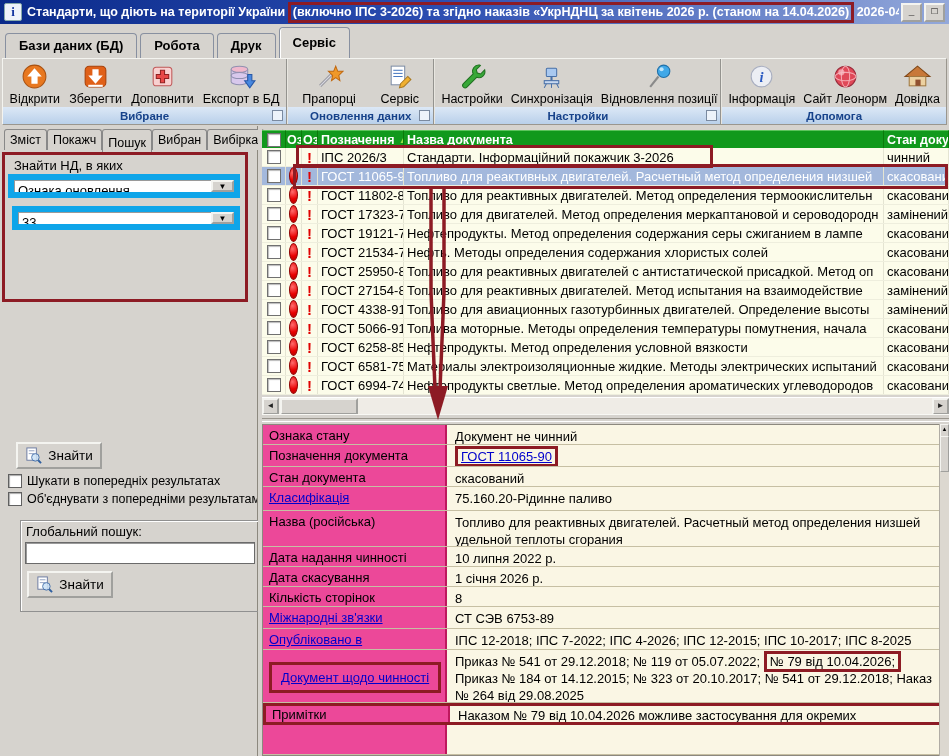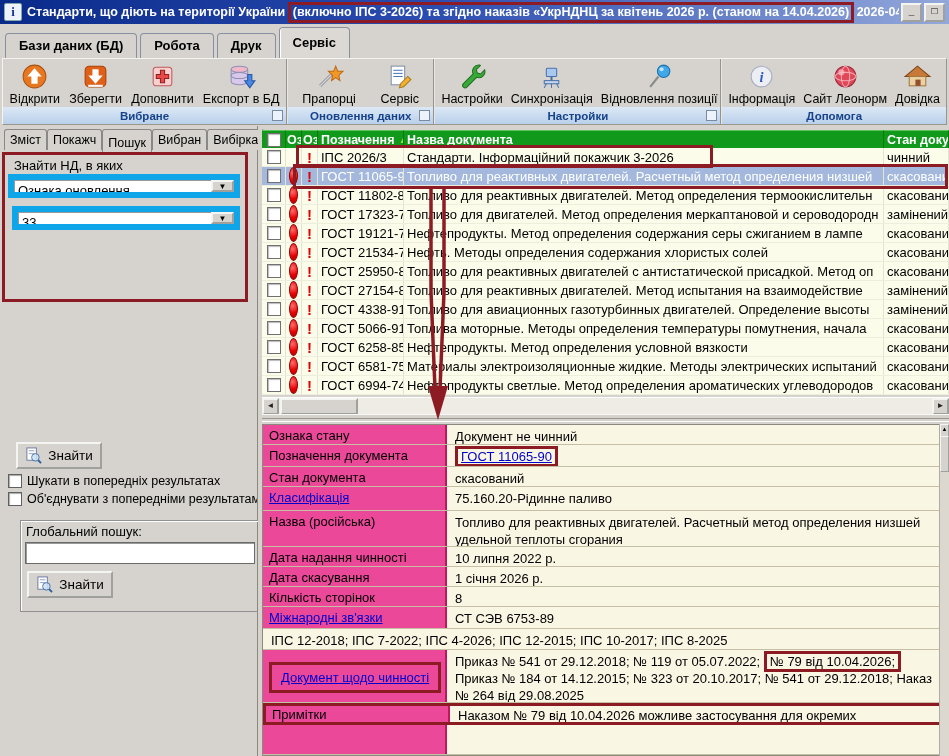--- a/index.html
+++ b/index.html
@@ -554,20 +554,21 @@
   </div>
   <div class="drow" style="height:20px">
     <div class="dlab">Кількість сторінок</div>
     <div class="dval">8</div>
   </div>
   <div class="drow" style="height:22px">
     <div class="dlab"><a class="lnk" href="#">Міжнародні зв'язки</a></div>
     <div class="dval">СТ СЭВ 6753-89</div>
   </div>
   <div class="drow" style="height:21px">
+    <div class="dlab"><a class="lnk" href="#">Опубліковано в</a></div>
     <div class="dval">ІПС 12-2018; ІПС 7-2022; ІПС 4-2026; ІПС 12-2015; ІПС 10-2017; ІПС 8-2025</div>
   </div>
   <div class="drow" style="height:53px">
     <div class="dlab" style="padding-top:12px"><span class="annbox lblbox"><a class="lnk" href="#">Документ щодо чинності</a></span></div>
     <div class="dval"><span>Приказ № 541 от 29.12.2018; № 119 от 05.07.2022; </span><span class="annbox">№ 79 від 10.04.2026;</span><span> Приказ № 184 от 14.12.2015; № 323 от 20.10.2017; № 541 от 29.12.2018; Наказ № 264 від 29.08.2025</span></div>
   </div>
   <div class="drow annrow" style="height:22px">
     <div class="dlab">Примітки</div>
     <div class="dval">Наказом № 79 від 10.04.2026 можливе застосування для окремих підприємств</div>
   </div>

